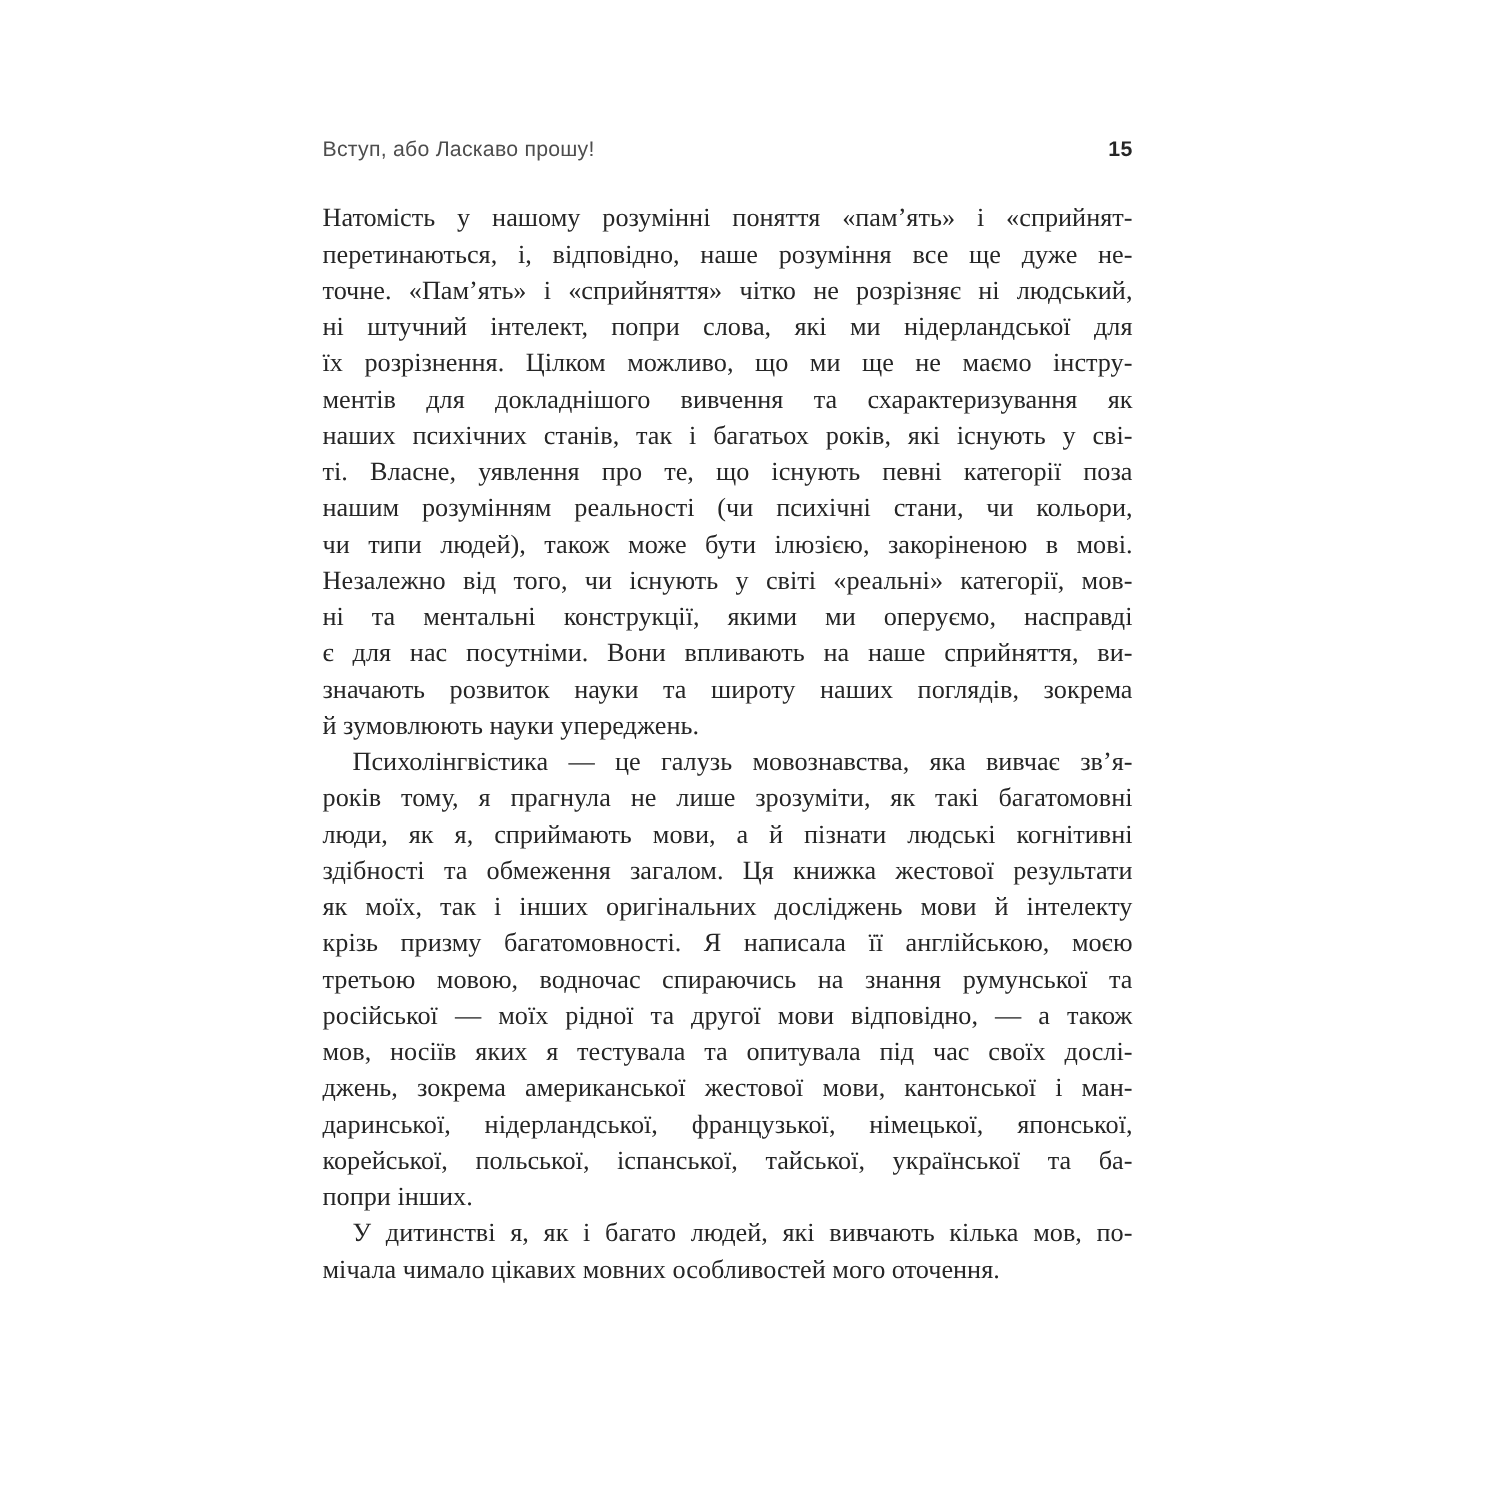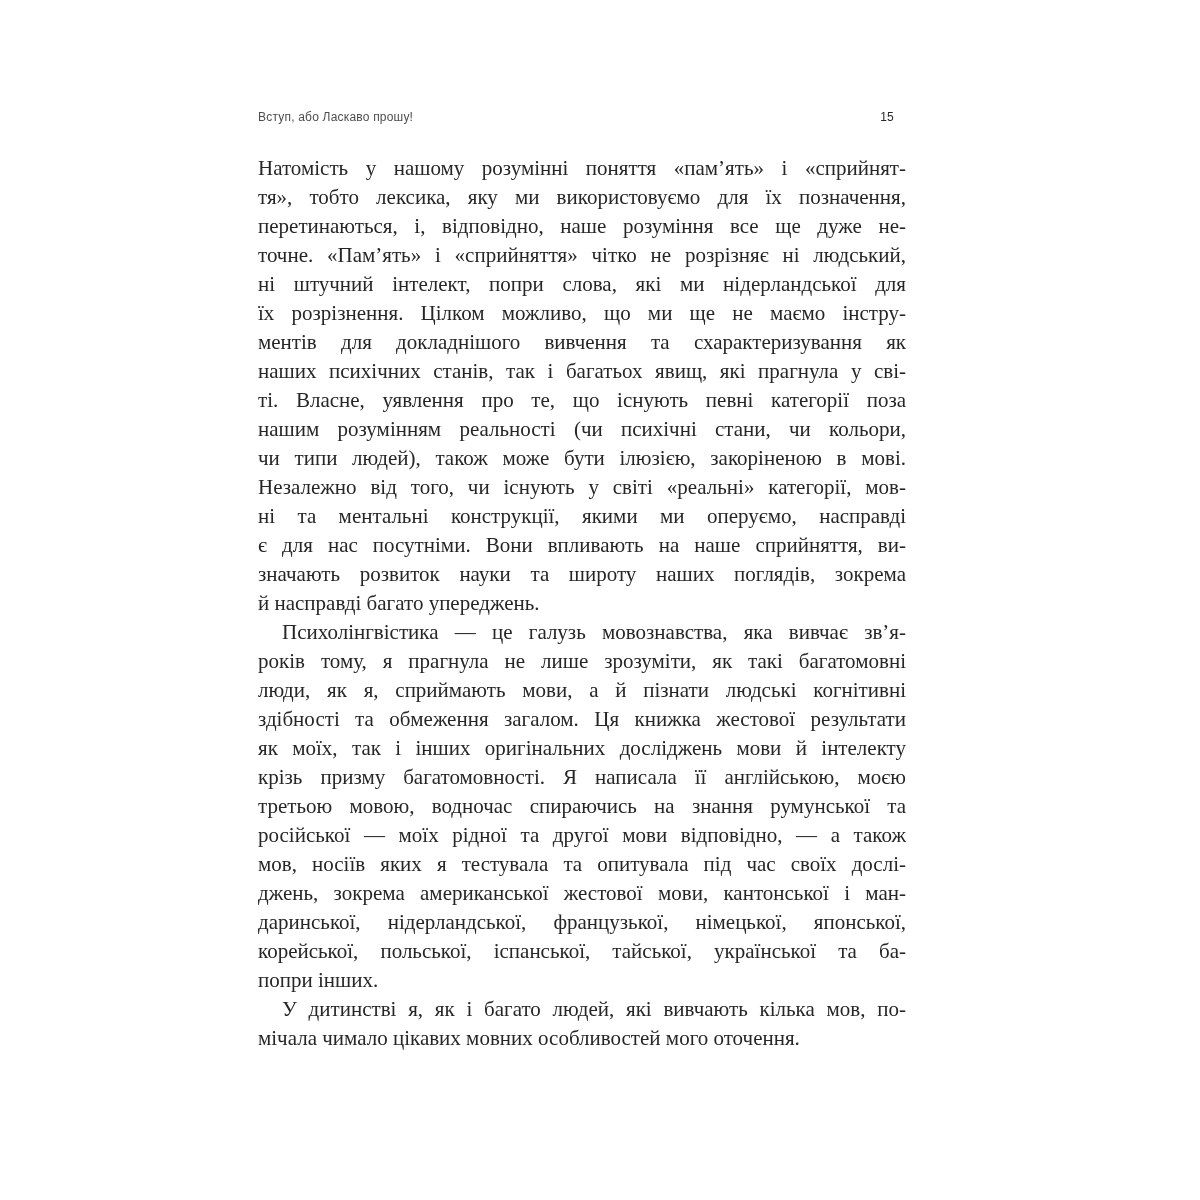--- a/index.html
+++ b/index.html
@@ -18,31 +18,31 @@
     position: absolute;
     left: 258px;
     top: 110px;
     width: 648px;
   }
   .running-head {
     display: flex;
     justify-content: space-between;
     align-items: flex-start;
     font-family: "Liberation Sans", "DejaVu Sans", sans-serif;
-    font-size: 12px;
+    font-size: 17px;
     color: #4d4d4d;
     letter-spacing: 0.2px;
   }
   .running-title {
     font-weight: 400;
   }
   .page-number {
-    font-weight: 400;
+    font-weight: 700;
     color: #262626;
-    margin-right: 12px;
+    margin-right: 0;
   }
   .page-body {
     margin-top: 30px;
     font-family: "Liberation Serif", "DejaVu Serif", serif;
     font-size: 21px;
     line-height: 29px;
     color: #262626;
   }
   .paragraph {
     margin: 0;
@@ -64,35 +64,34 @@
 
 <div class="page">
   <div class="content">
     <div class="running-head">
       <span class="running-title">Вступ, або Ласкаво прошу!</span>
       <span class="page-number">15</span>
     </div>
     <div class="page-body">
         <div class="paragraph">
           <div class="line first">Натомість у нашому розумінні поняття «пам’ять» і «сприйнят-</div>
-          <div class="line">тя», тобто лексика, яку ми використовуємо для їх позначення,</div>
           <div class="line">перетинаються, і, відповідно, наше розуміння все ще дуже не-</div>
           <div class="line">точне. «Пам’ять» і «сприйняття» чітко не розрізняє ні людський,</div>
           <div class="line">ні штучний інтелект, попри слова, які ми нідерландської для</div>
           <div class="line">їх розрізнення. Цілком можливо, що ми ще не маємо інстру-</div>
           <div class="line">ментів для докладнішого вивчення та схарактеризування як</div>
-          <div class="line">наших психічних станів, так і багатьох явищ, які прагнула у сві-</div>
+          <div class="line">наших психічних станів, так і багатьох років, які існують у сві-</div>
           <div class="line">ті. Власне, уявлення про те, що існують певні категорії поза</div>
           <div class="line">нашим розумінням реальності (чи психічні стани, чи кольори,</div>
           <div class="line">чи типи людей), також може бути ілюзією, закоріненою в мові.</div>
           <div class="line">Незалежно від того, чи існують у світі «реальні» категорії, мов-</div>
           <div class="line">ні та ментальні конструкції, якими ми оперуємо, насправді</div>
           <div class="line">є для нас посутніми. Вони впливають на наше сприйняття, ви-</div>
           <div class="line">значають розвиток науки та широту наших поглядів, зокрема</div>
-          <div class="line last">й насправді багато упереджень.</div>
+          <div class="line last">й зумовлюють науки упереджень.</div>
         </div>
         <div class="paragraph indent">
           <div class="line first">Психолінгвістика — це галузь мовознавства, яка вивчає зв’я-</div>
           <div class="line">років тому, я прагнула не лише зрозуміти, як такі багатомовні</div>
           <div class="line">люди, як я, сприймають мови, а й пізнати людські когнітивні</div>
           <div class="line">здібності та обмеження загалом. Ця книжка жестової результати</div>
           <div class="line">як моїх, так і інших оригінальних досліджень мови й інтелекту</div>
           <div class="line">крізь призму багатомовності. Я написала її англійською, моєю</div>
           <div class="line">третьою мовою, водночас спираючись на знання румунської та</div>
           <div class="line">російської — моїх рідної та другої мови відповідно, — а також</div>

